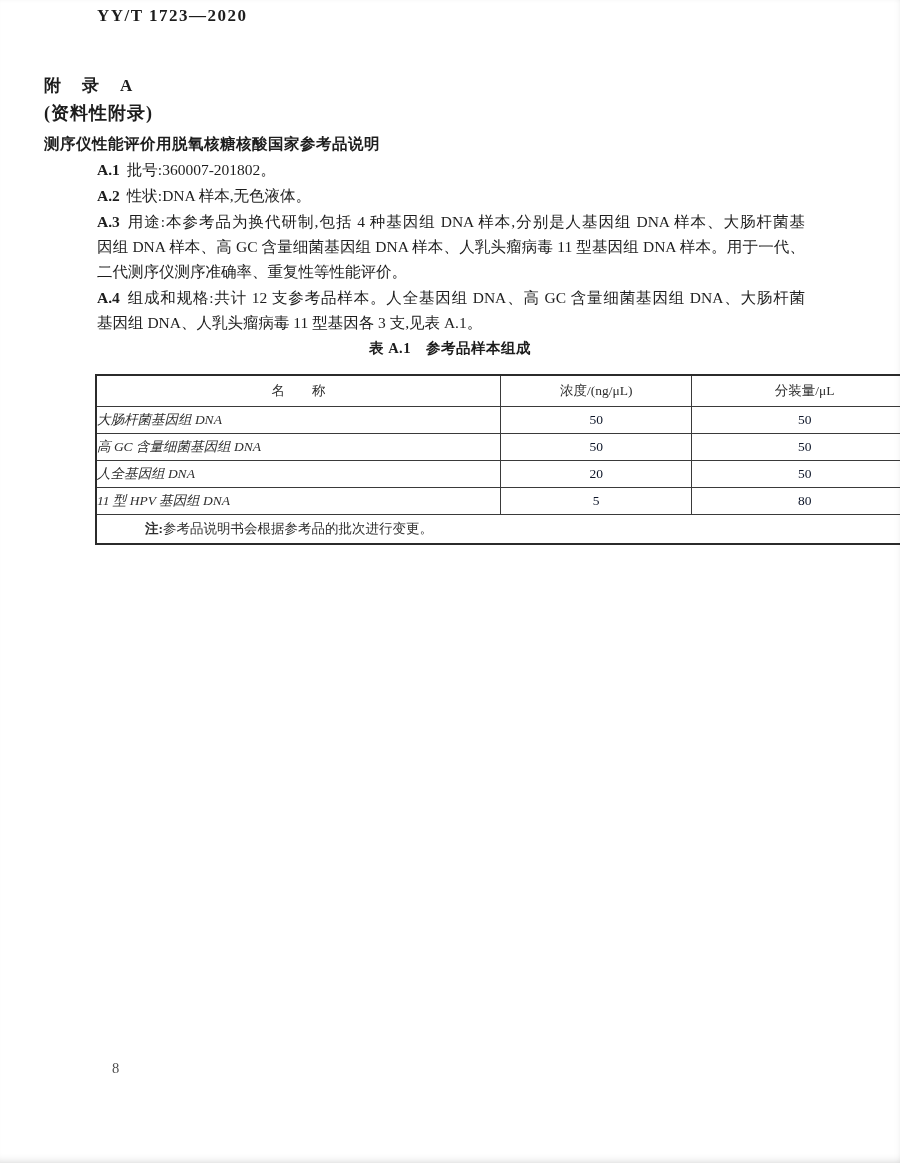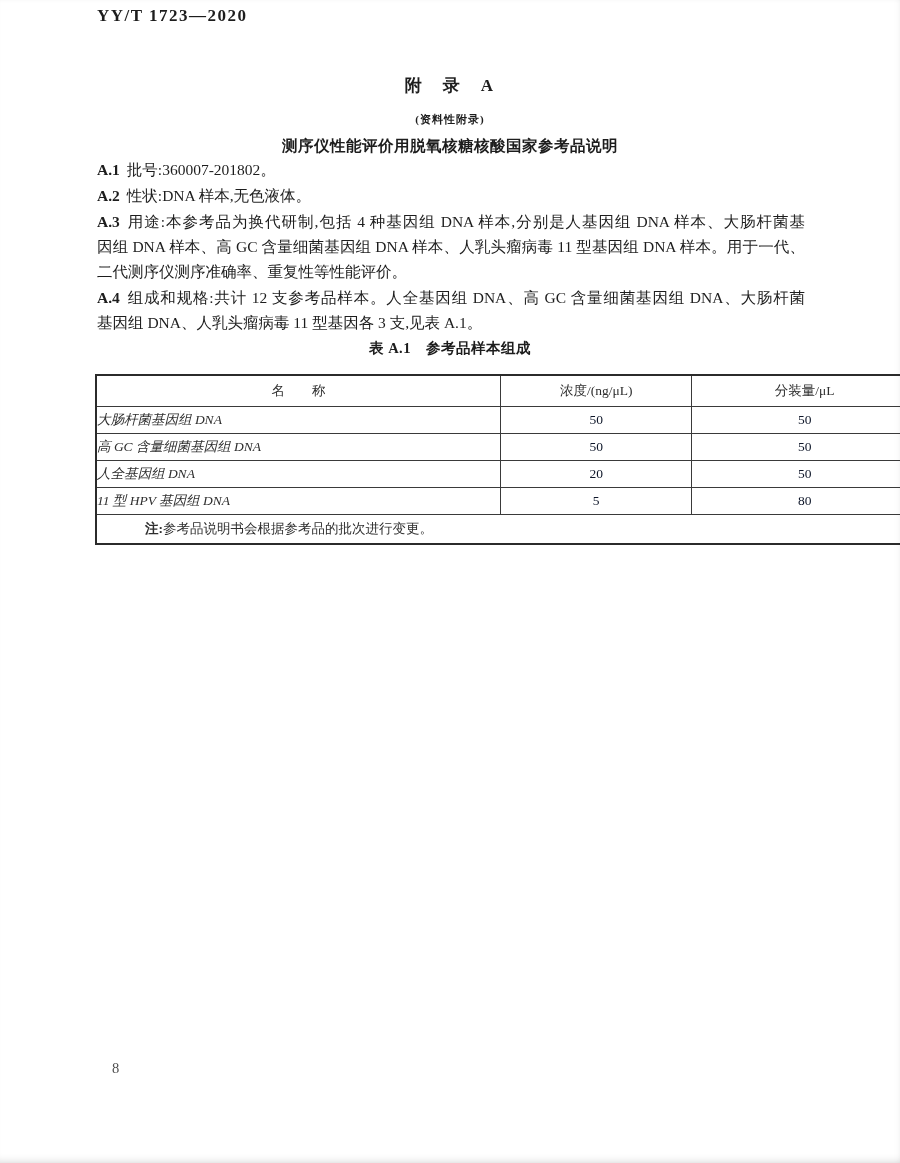--- a/index.html
+++ b/index.html
@@ -15,24 +15,25 @@
     box-shadow: inset 0 -8px 10px -8px rgba(0,0,0,0.18),
                 inset -5px 0 8px -7px rgba(0,0,0,0.10),
                 inset 0 4px 6px -6px rgba(0,0,0,0.06);
   }
   .doc-number {
     position:absolute; top:6px; left:97px;
     font-weight:bold; font-size:17px; letter-spacing:1.5px;
   }
   .appendix-head {
     position:absolute; top:74px; left:0; width:100%;
-    text-align:center;
+    text-align:left;
+    padding-left:44px;
   }
   .appendix-title { font-size:17px; font-weight:bold; letter-spacing:2px; }
-  .appendix-subtitle { font-size:11px; font-weight:bold; margin-top:15px; letter-spacing:1px; }
+  .appendix-subtitle { font-size:18px; font-weight:bold; margin-top:4px; letter-spacing:1px; }
   .appendix-name { font-size:15.5px; font-weight:bold; margin-top:9px; letter-spacing:0.5px; }
   .clauses {
     position:absolute; top:157px; left:97px; width:708px;
     font-size:15.5px; line-height:25px;
   }
   .clause { margin-bottom:1px; }
   .clause-line { text-align:justify; }
   .clause-line.fill { text-align-last:justify; }
   .clause-label { font-weight:bold; margin-right:7px; }
   .table-caption {

